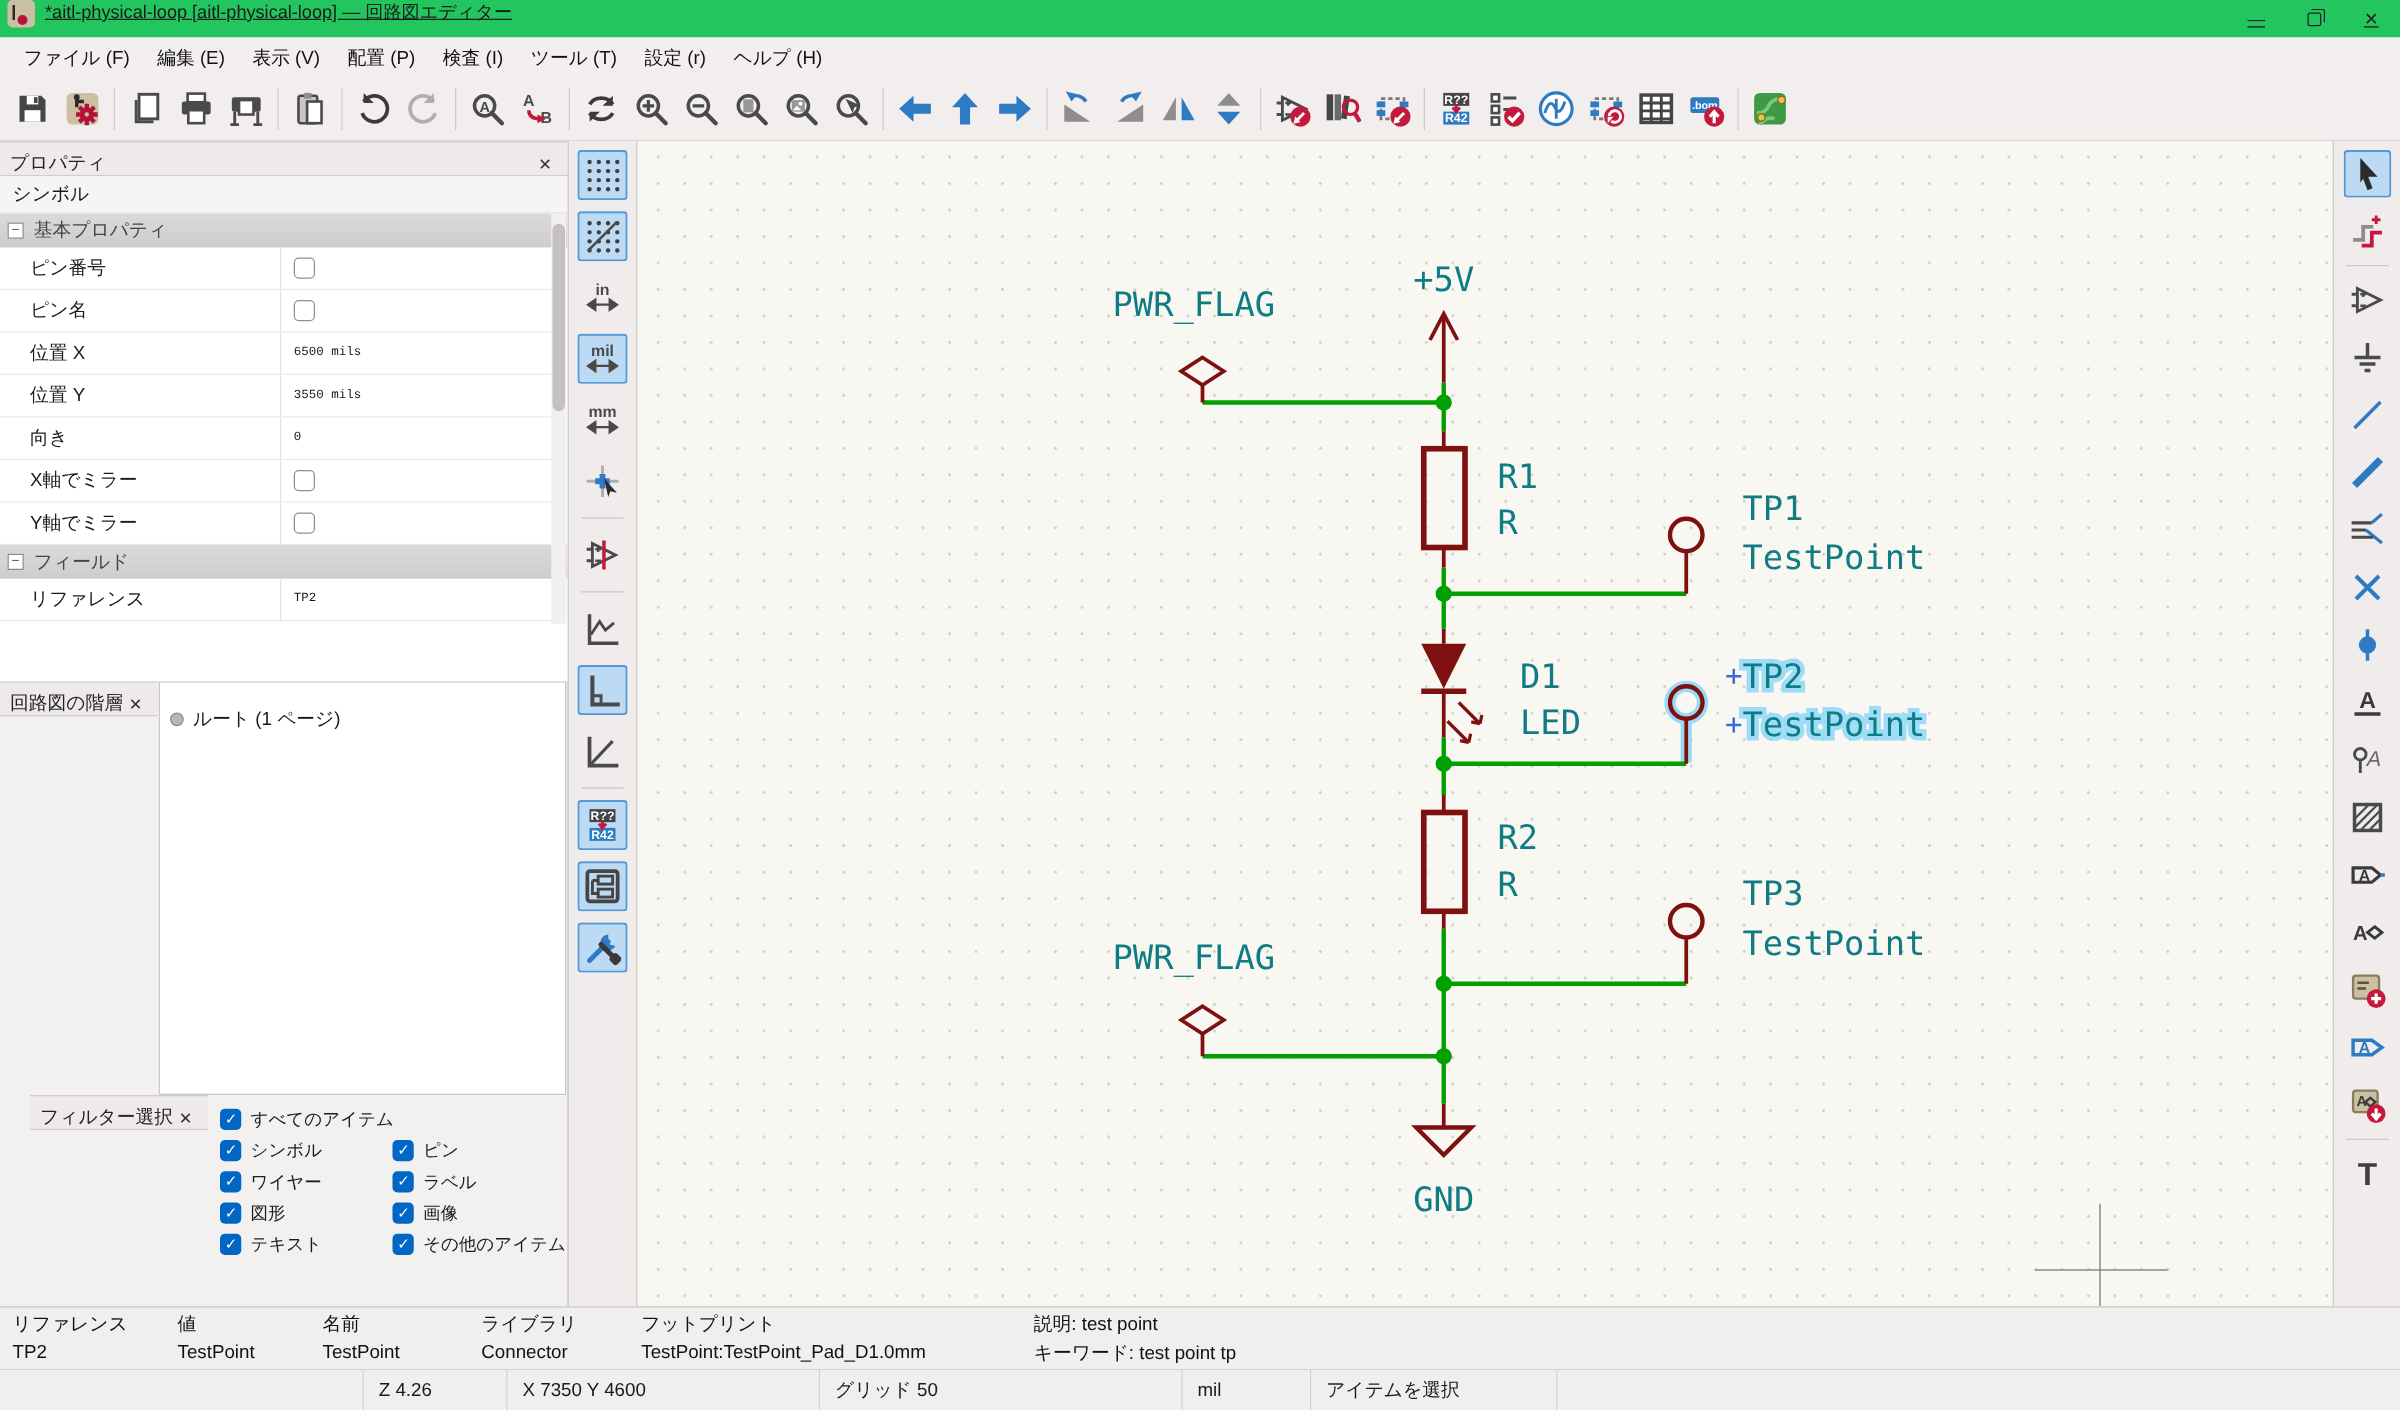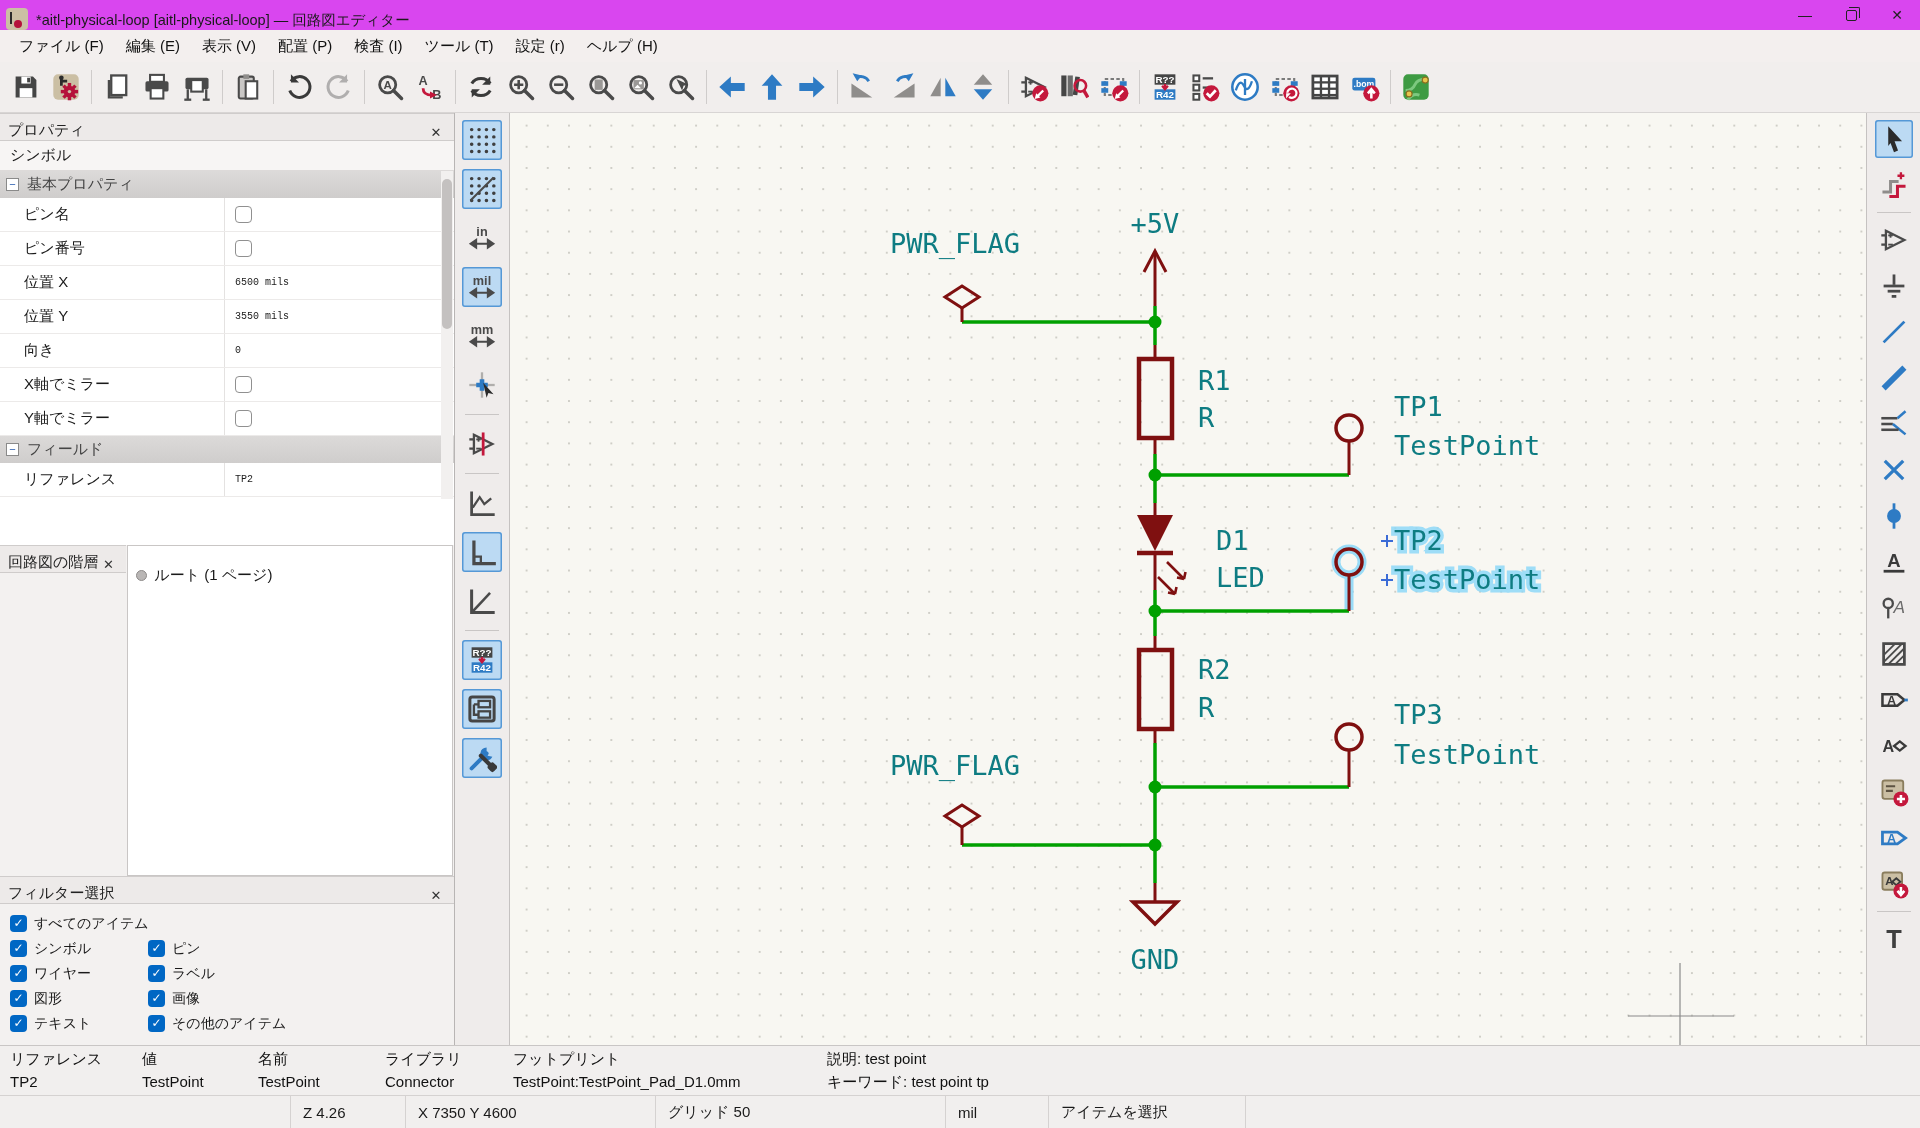--- a/index.html
+++ b/index.html
@@ -2,21 +2,21 @@
 <html><head>
 <meta charset="utf-8">
 <style>
   * { margin:0; padding:0; box-sizing:border-box; }
   html,body { width:1920px; height:1128px; overflow:hidden;
     font-family:"Liberation Sans","DejaVu Sans",sans-serif; font-size:15px; color:#1a1a1a;
     background:#F3EFEE; }
   button { font-family:inherit; border:none; background:transparent; padding:0; cursor:default; }
 
   
-  .titlebar { height:30px; display:flex; align-items:flex-end; background:#d946ef; }
+  .titlebar { height:30px; display:flex; align-items:flex-start; background:#22c55e;text-decoration:underline; }
   .appicon { width:22px; height:22px; margin:0 8px 0 6px; border-radius:4px; background:#CBBFA4; position:relative; }
   .appicon:before { content:""; position:absolute; left:4px; top:4px; width:2px; height:12px; background:#2b2b2b; }
   .appicon:after { content:""; position:absolute; left:8px; top:12px; width:8px; height:8px; border-radius:50%; background:#B5123B; }
   .titletext { font-size:14.5px; color:#1a1a1a; }
   .winbtns { margin-left:auto; display:flex; height:100%; }
   .winbtn { width:46px; height:100%; display:flex; align-items:center; justify-content:center; font-size:14px; color:#222; }
   .restore-glyph { width:11px; height:11px; border:1.4px solid #222; border-radius:2px; position:relative; }
   .restore-glyph:before{ content:""; position:absolute; right:-4px; top:-4px; width:10px; height:10px; border:1.4px solid #222; border-left:none; border-bottom:none; border-radius:0 2px 0 0; }
 
   
@@ -46,21 +46,21 @@
   .prow { height:34px; display:flex; border-bottom:1px solid #Eceae9; }
   .plabel { width:225px; padding-left:24px; display:flex; align-items:center; font-size:15px; color:#1a1a1a; border-right:1px solid #E4E2E1; }
   .pval { flex:1; display:flex; align-items:center; padding-left:10px; font-size:10px;font-family:Liberation Mono, monospace; }
   .cbx { width:17px; height:17px; border:1px solid #909090; border-radius:4px; background:#fff; }
   .vscroll { position:absolute; right:1px; top:58px; width:12px; bottom:46px; background:#F2F0EF; }
   .vthumb { position:absolute; left:1px; right:1px; top:8px; height:150px; background:#C4C1C0; border-radius:5px; }
   .hier { height:331px; display:flex; }
   .hierbody { flex:1; background:#fff; border:1px solid #C9C6C5; margin:0 1px; padding:20px 8px; }
   .hieritem { display:flex; align-items:center; gap:7px; font-size:15px; }
   .sheetdot { width:11px; height:11px; border-radius:50%; background:#B9B6B5; border:1px solid #8E8B8A; }
-  .filter { flex:1; display:flex; flex-direction:column; }
+  .filter { flex:1; display:flex; flex-direction:row;padding-left:24px; }
   .filterbody { flex:1; padding:7px 10px 0 10px; }
   .frow { display:flex; height:25px; align-items:center; }
   .fitem { display:flex; align-items:center; gap:7px; width:138px; }
   .fitem.wide { width:auto; }
   .bluecb { width:17px; height:17px; border-radius:4px; background:#0067C4; color:#fff; font-size:12px; line-height:17px; text-align:center; flex:none; }
   .flabel { font-size:14px; white-space:nowrap; }
 
   
   .ltools { width:55px; background:#EFECEB; border-right:1px solid #C5C2C1; display:flex; flex-direction:column; align-items:center; padding-top:7px; gap:9px; }
   .vbtn { width:40px; height:40px; display:flex; align-items:center; justify-content:center; border-radius:3px; flex:none; }
@@ -428,27 +428,27 @@
         <span>プロパティ</span>
         <button class="x">✕</button>
       </div>
       <div class="symbolrow">シンボル</div>
       <div class="pgrid">
         <div class="sechead">
           <span class="collapse">−</span>
           <span>基本プロパティ</span>
         </div>
         <div class="prow">
-          <div class="plabel">ピン名</div>
+          <div class="plabel">ピン番号</div>
           <div class="pval">
               <span class="cbx"></span>
             </div>
         </div>
         <div class="prow">
-          <div class="plabel">ピン番号</div>
+          <div class="plabel">ピン名</div>
           <div class="pval">
               <span class="cbx"></span>
             </div>
         </div>
         <div class="prow">
           <div class="plabel">位置 X</div>
           <div class="pval">6500 mils</div>
         </div>
         <div class="prow">
           <div class="plabel">位置 Y</div>

